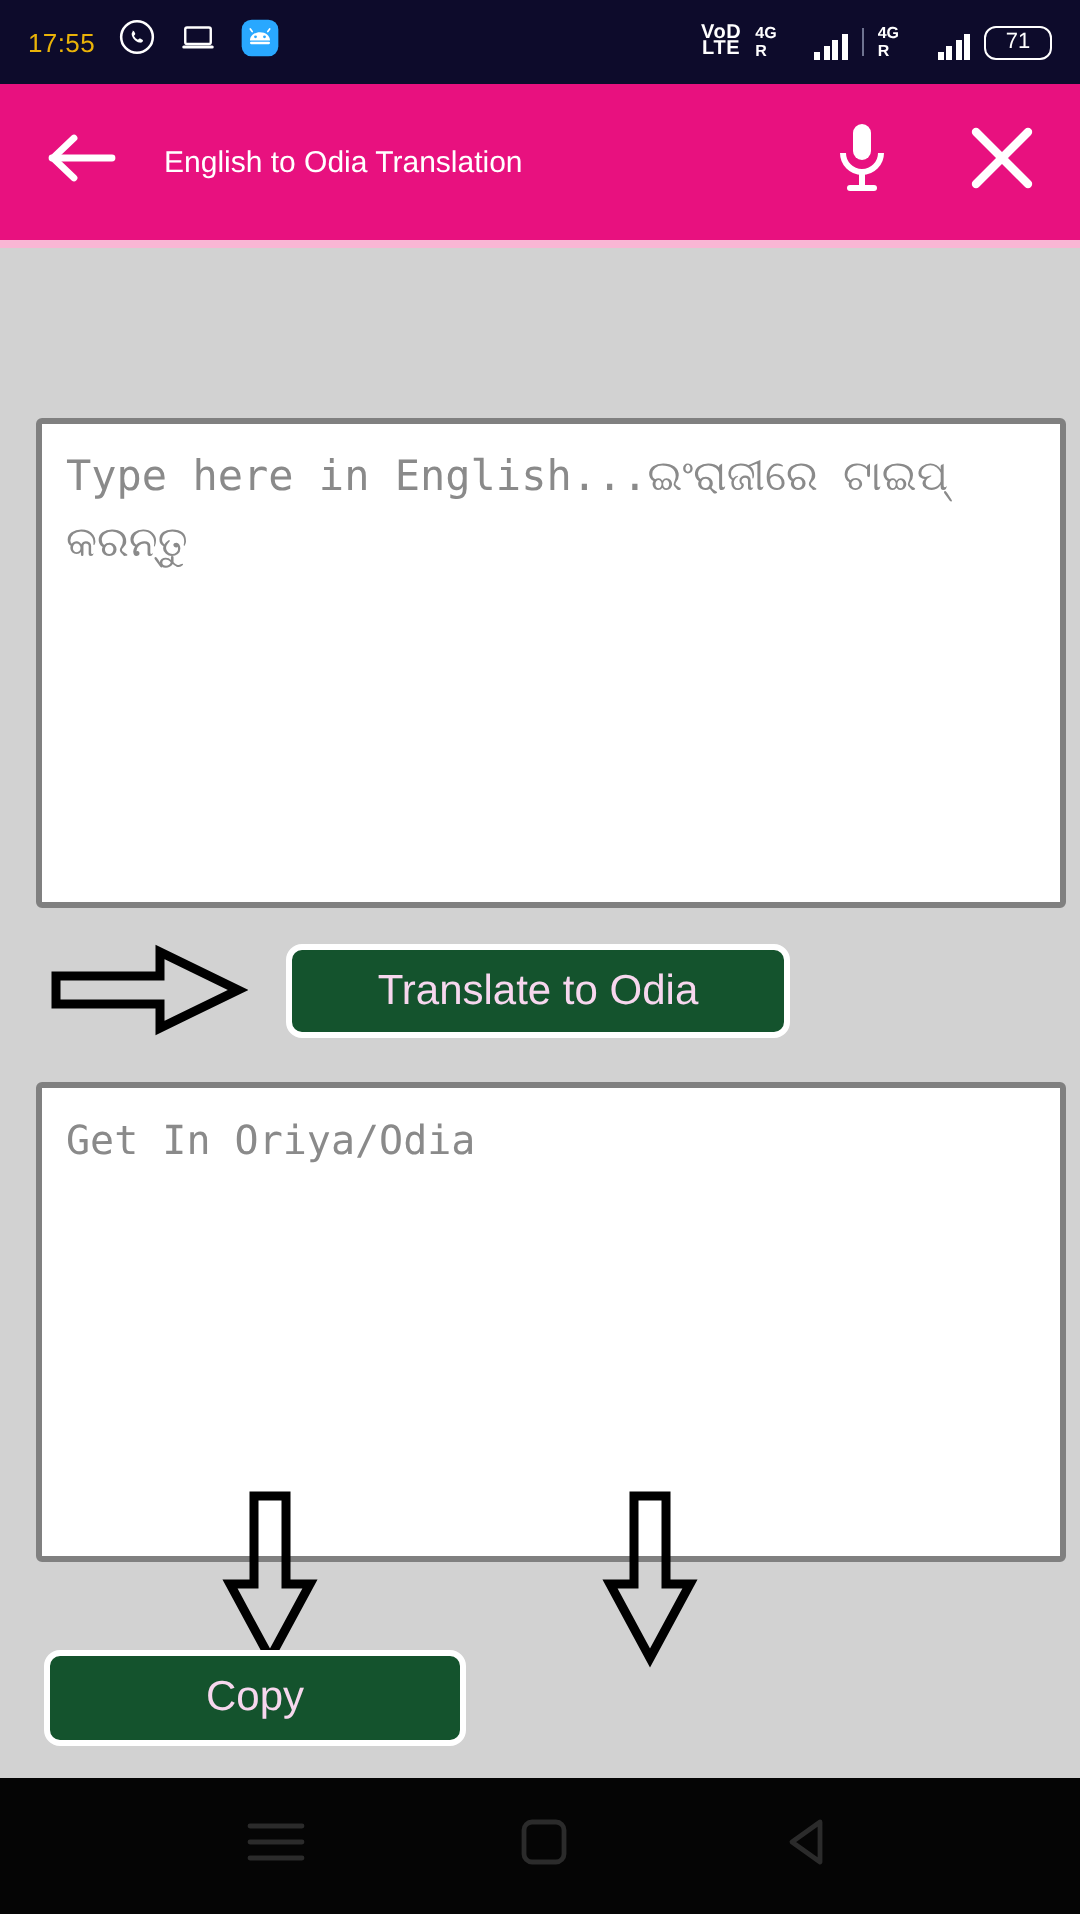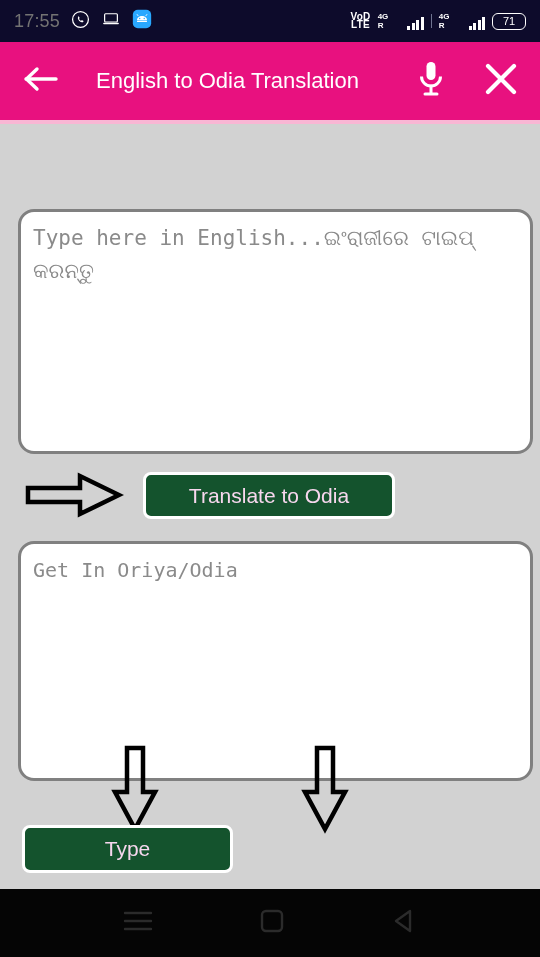--- a/index.html
+++ b/index.html
@@ -29,22 +29,22 @@
     align-items: center;
     padding: 0 14px;
     box-sizing: border-box;
   }
   .status-left {
     display: flex;
     align-items: center;
     gap: 11px;
   }
   .clock {
-    color: #737373;
-    font-size: 18px;
+    color: #eab308;
+    font-size: 13px;
     letter-spacing: .2px;
   }
   .status-right {
     margin-left: auto;
     display: flex;
     align-items: center;
     gap: 7px;
   }
   .volte {
     color: #ffffff;
@@ -115,41 +115,41 @@
   }
   .appbar-strip {
     position: absolute;
     top: 120px; left: 0;
     width: 540px;
     height: 4px;
     background: #f9b6d4;
   }
   .app-title {
     color: #ffffff;
-    font-size: 22px;
-    margin-left: 38px;
+    font-size: 15px;
+    margin-left: 24px;
     white-space: nowrap;
   }
   .appbar-spacer { flex: 1; }
   .appbar-icon { display: block; }
   .mic-wrap { margin-right: 38px; }
 
   
   .content {
     position: absolute;
     top: 124px; left: 0;
     width: 540px;
     height: 765px;
     background: #d2d2d2;
   }
   .card {
     position: absolute;
     background: #ffffff;
     border: 3px solid #808080;
-    border-radius: 16px;
+    border-radius: 3px;
     box-sizing: border-box;
   }
   #input-card {
     left: 18px;
     top: 85px;
     width: 515px;
     height: 245px;
   }
   #output-card {
     left: 18px;
@@ -353,21 +353,21 @@
       </svg>
     </div>
 
     <div class="anno" id="arrow-fav">
       <svg width="50" height="90" viewBox="0 0 50 90">
         <path d="M17 4 L33 4 L33 48 L45 48 L25 85 L5 48 L17 48 Z" fill="none" stroke="#000000" stroke-width="4.5" stroke-linejoin="miter"></path>
       </svg>
     </div>
 
     <div class="pink-btn" id="copy-btn">
-      <span>Type</span>
+      <span>Copy</span>
     </div>
   </div>
 
   <div class="navbar">
     <span class="nav-btn">
       <svg width="30" height="22" viewBox="0 0 30 22">
         <path d="M2 3h26M2 11h26M2 19h26" stroke="#2b2b2b" stroke-width="2.4" stroke-linecap="round"></path>
       </svg>
     </span>
     <span class="nav-btn">

